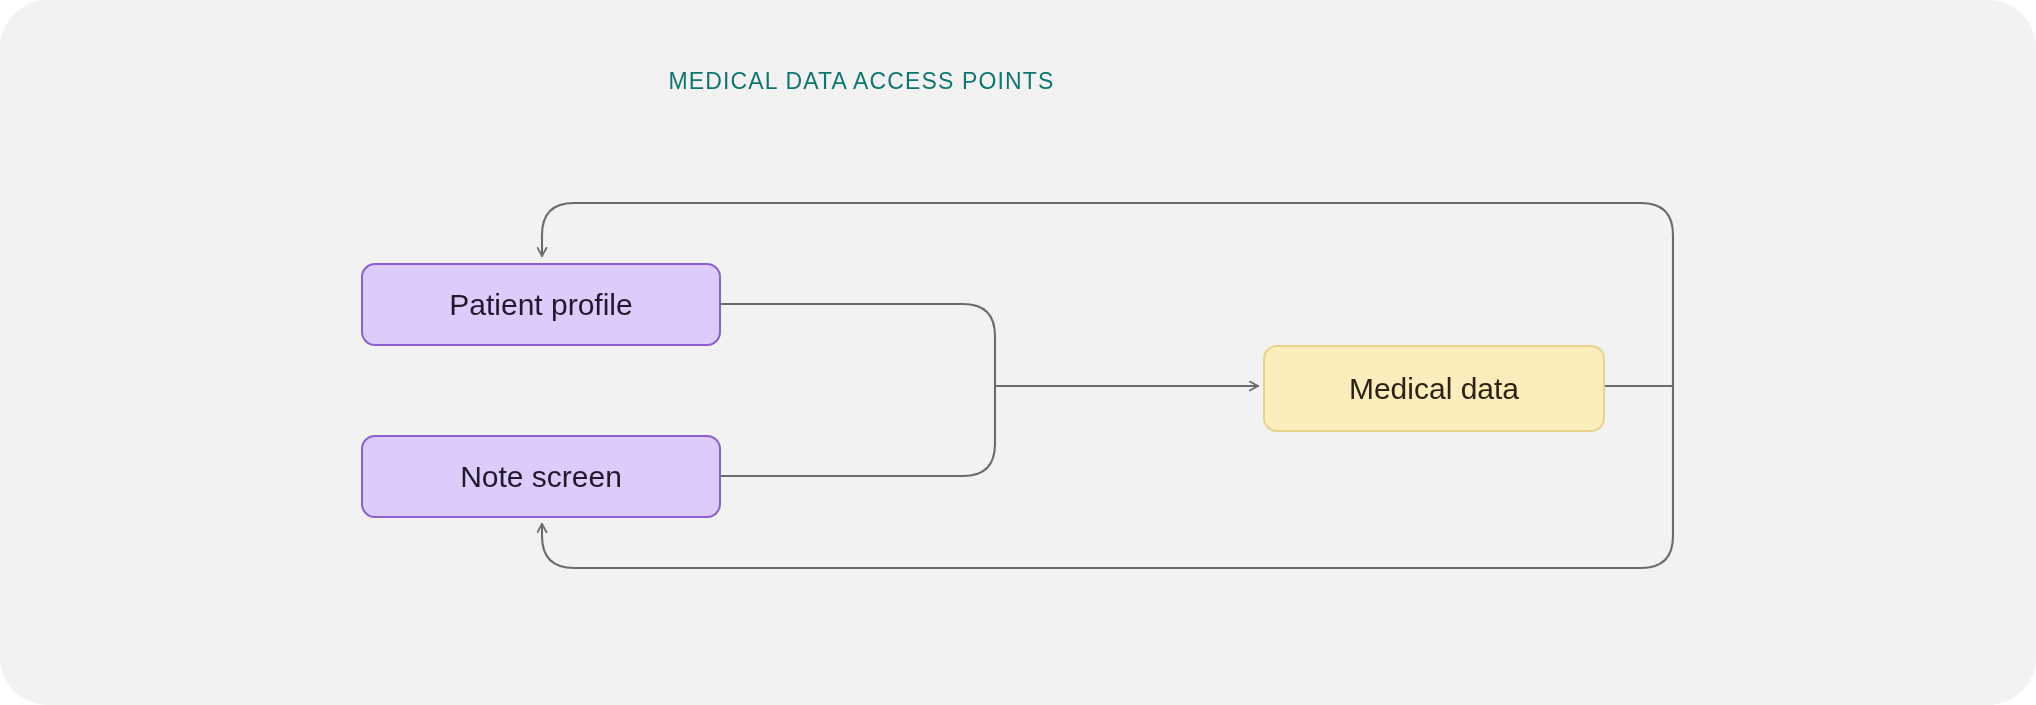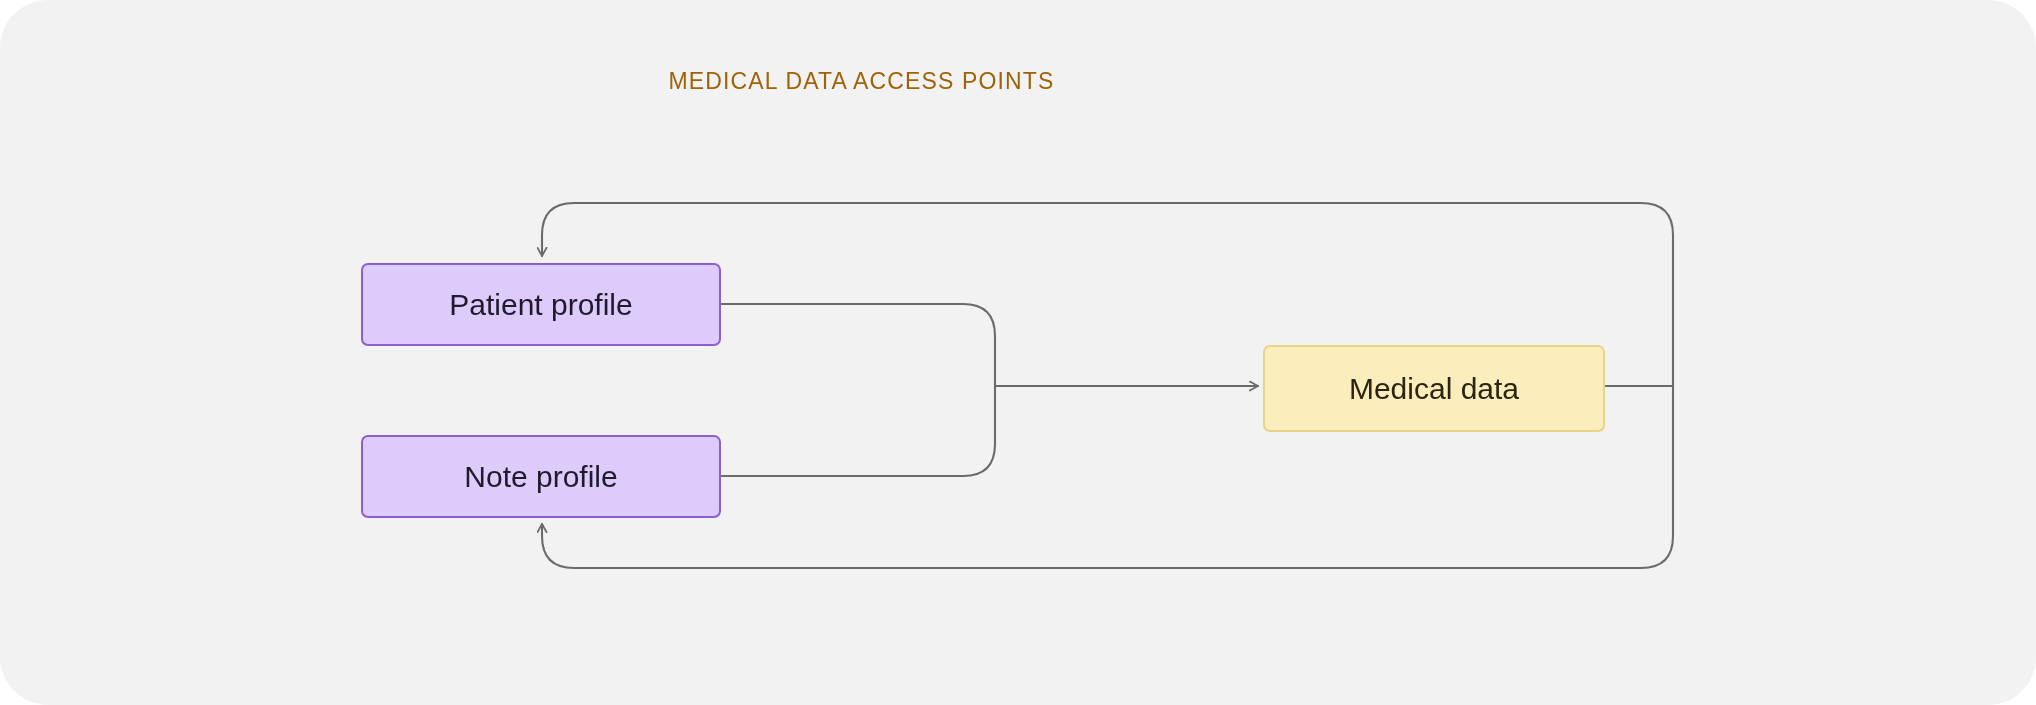--- a/index.html
+++ b/index.html
@@ -23,38 +23,38 @@
   }
   #diagram-title {
     position: absolute;
     left: 0;
     top: 68px;
     width: 1723px;
     text-align: center;
     font-size: 23px;
     font-weight: 400;
     letter-spacing: 1.15px;
-    color: #a16207;
+    color: #0f766e;
     text-transform: uppercase;
     white-space: nowrap;
   }
   #edges {
     position: absolute;
     left: 0;
     top: 0;
     width: 2036px;
     height: 705px;
   }
   .node {
     position: absolute;
     box-sizing: border-box;
     display: flex;
     align-items: center;
     justify-content: center;
-    border-radius: 7px;
+    border-radius: 14px;
     border-width: 2px;
     border-style: solid;
     font-size: 30px;
     font-weight: 400;
     line-height: 1;
     white-space: nowrap;
   }
   .node-purple {
     background: #ddccfb;
     border-color: #8b5fd0;
@@ -112,20 +112,20 @@
 
       <path d="M 1673 386 L 1673 536 Q 1673 568 1641 568 L 574 568 Q 542 568 542 536 L 542 524" marker-end="url(#arrow-head)"></path>
     </g>
   </svg>
 
   <div class="node node-purple" id="node-patient-profile">
     <span>Patient profile</span>
   </div>
 
   <div class="node node-purple" id="node-note-screen">
-    <span>Note profile</span>
+    <span>Note screen</span>
   </div>
 
   <div class="node node-yellow" id="node-medical-data">
     <span>Medical data</span>
   </div>
 
 </div>
 
 </body></html>

